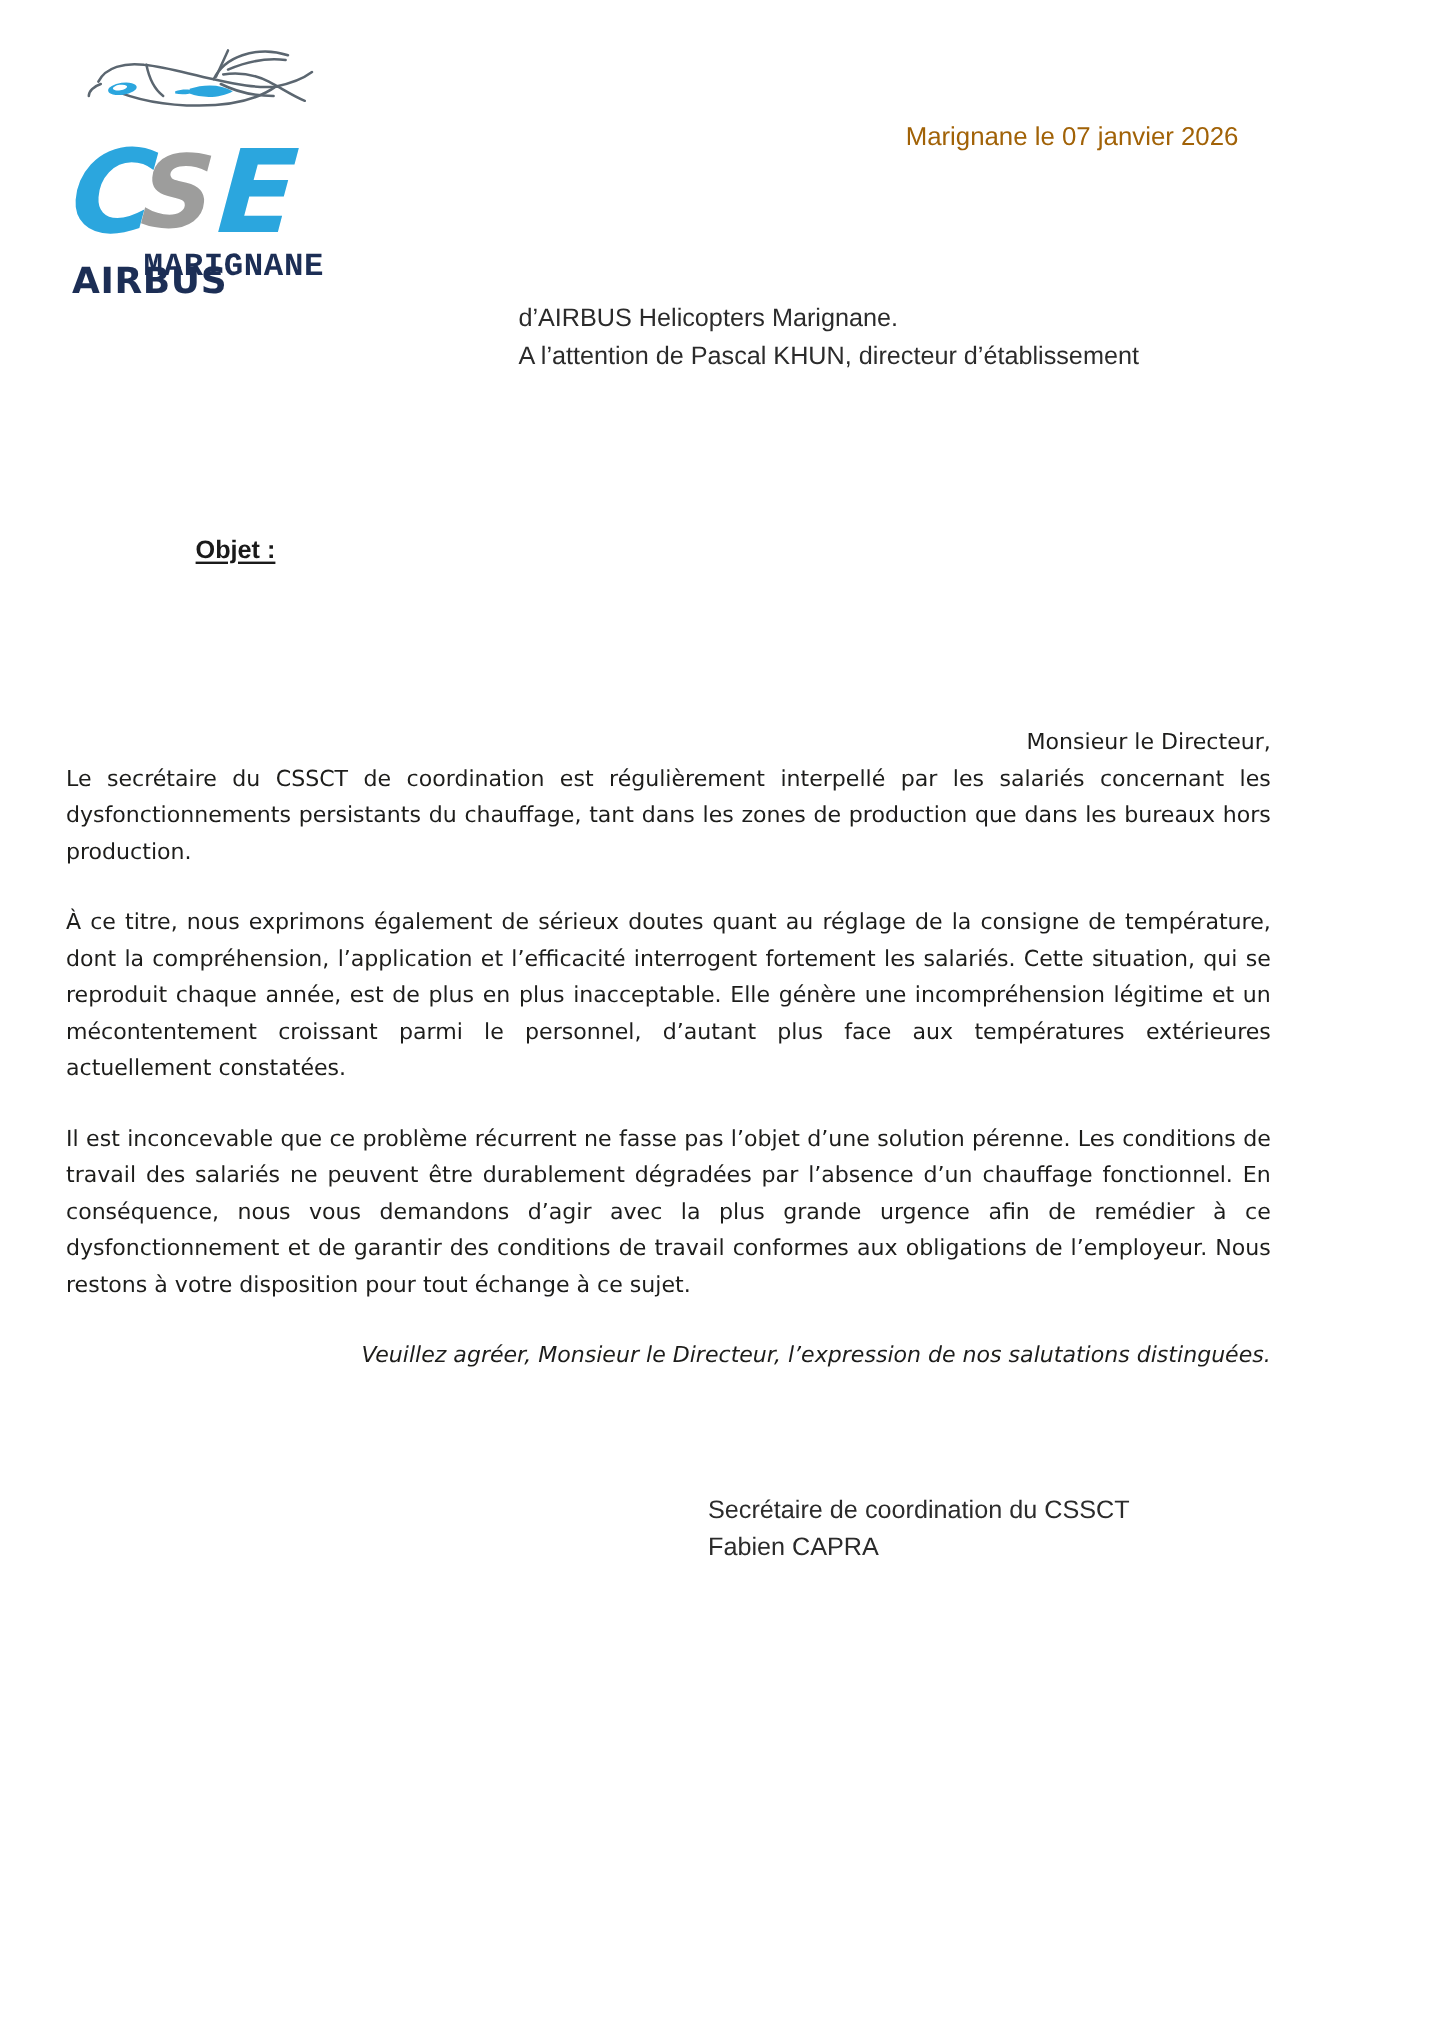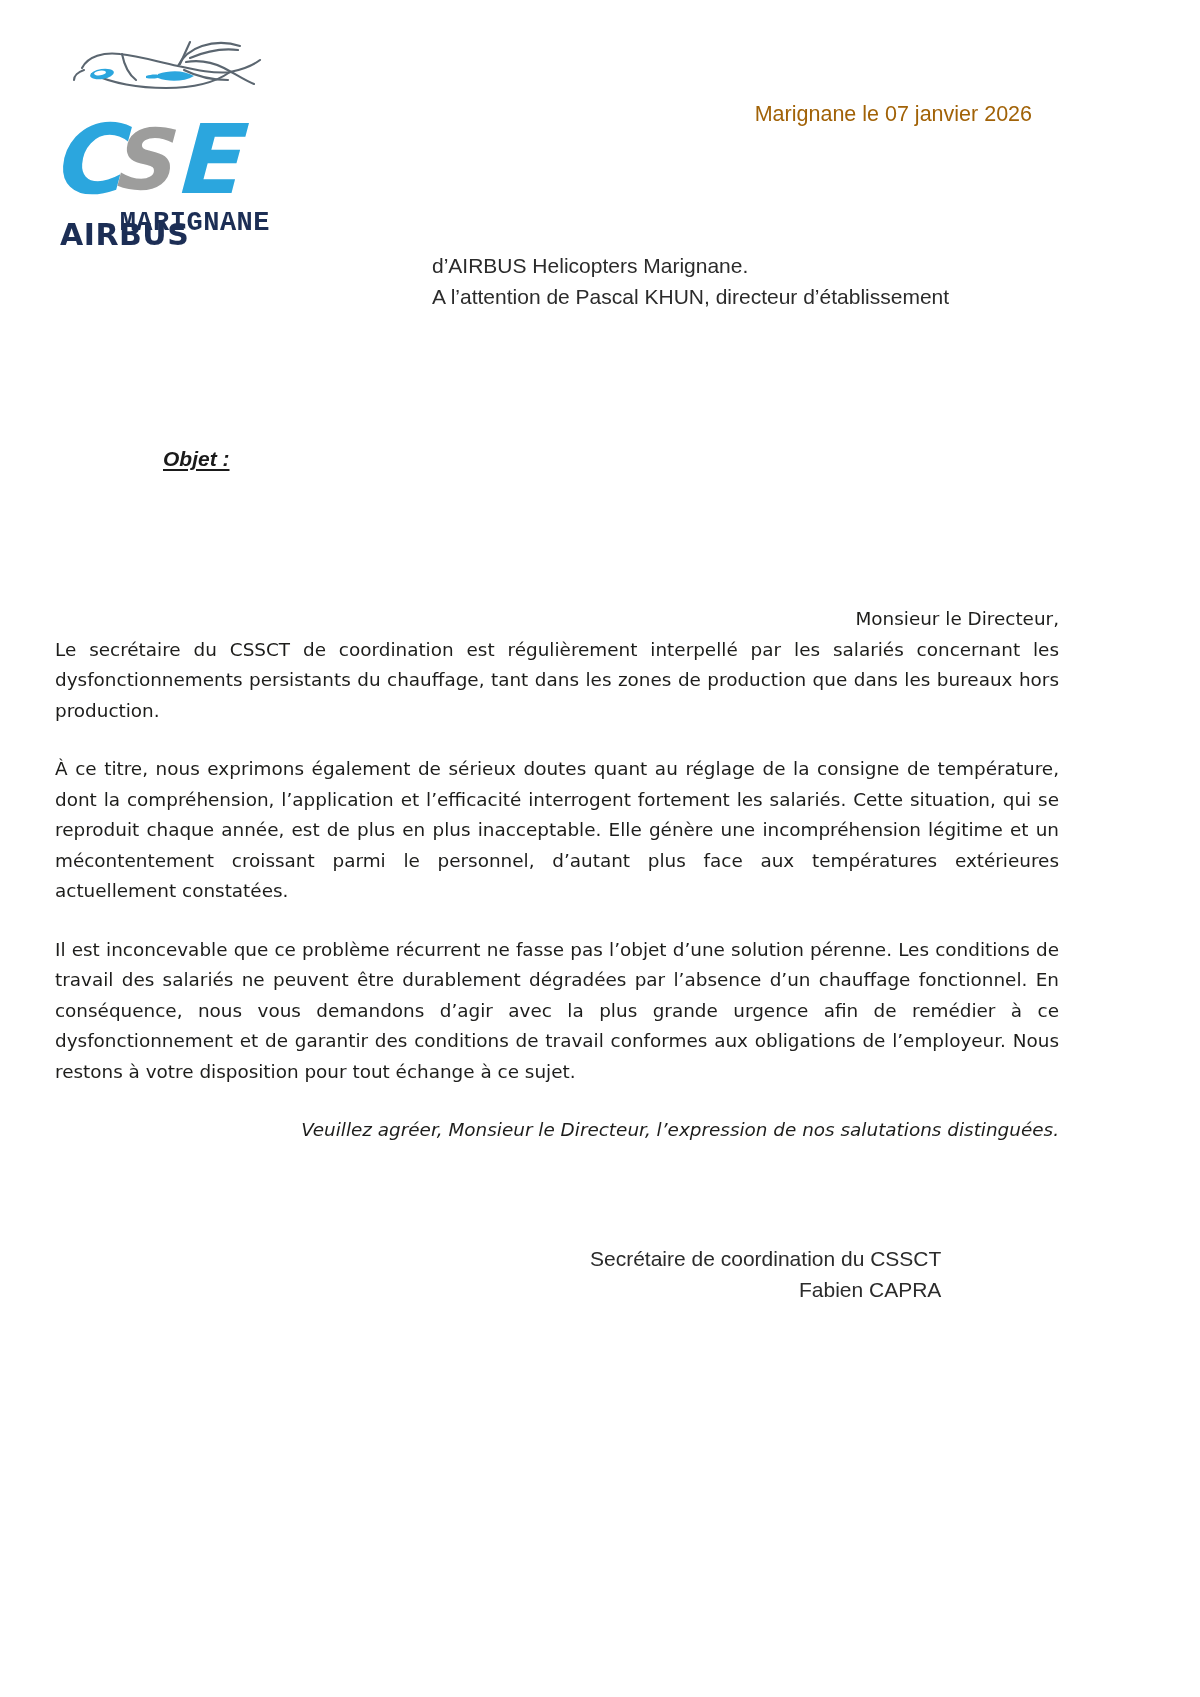--- a/index.html
+++ b/index.html
@@ -99,21 +99,20 @@
   .recipient div { white-space: nowrap; }
 
   
   .objet-row {
     position: absolute;
     left: 163px;
     top: 444px;
     width: 900px;
     display: flex;
     align-items: baseline;
-    font-style: italic;
   }
   .objet-label {
     font-size: 21px;
     line-height: 30px;
     font-weight: bold;
     text-decoration: underline;
     text-underline-offset: 3px;
     color: #1a1a1a;
     white-space: nowrap;
   }
@@ -149,21 +148,21 @@
 
   
   .signature {
     position: absolute;
     left: 590px;
     top: 1243px;
     font-size: 21px;
     line-height: 31px;
     color: #2b2b2b;
   }
-  .signature div { white-space: nowrap; text-align: right; }
+  .signature div { white-space: nowrap; }
 </style>
 </head>
 <body>
 
 <div class="page">
 
   <div class="logo-block">
 
     <div class="heli-wrap">
       <svg viewBox="0 0 220 80" width="220" height="80" xmlns="http://www.w3.org/2000/svg">

